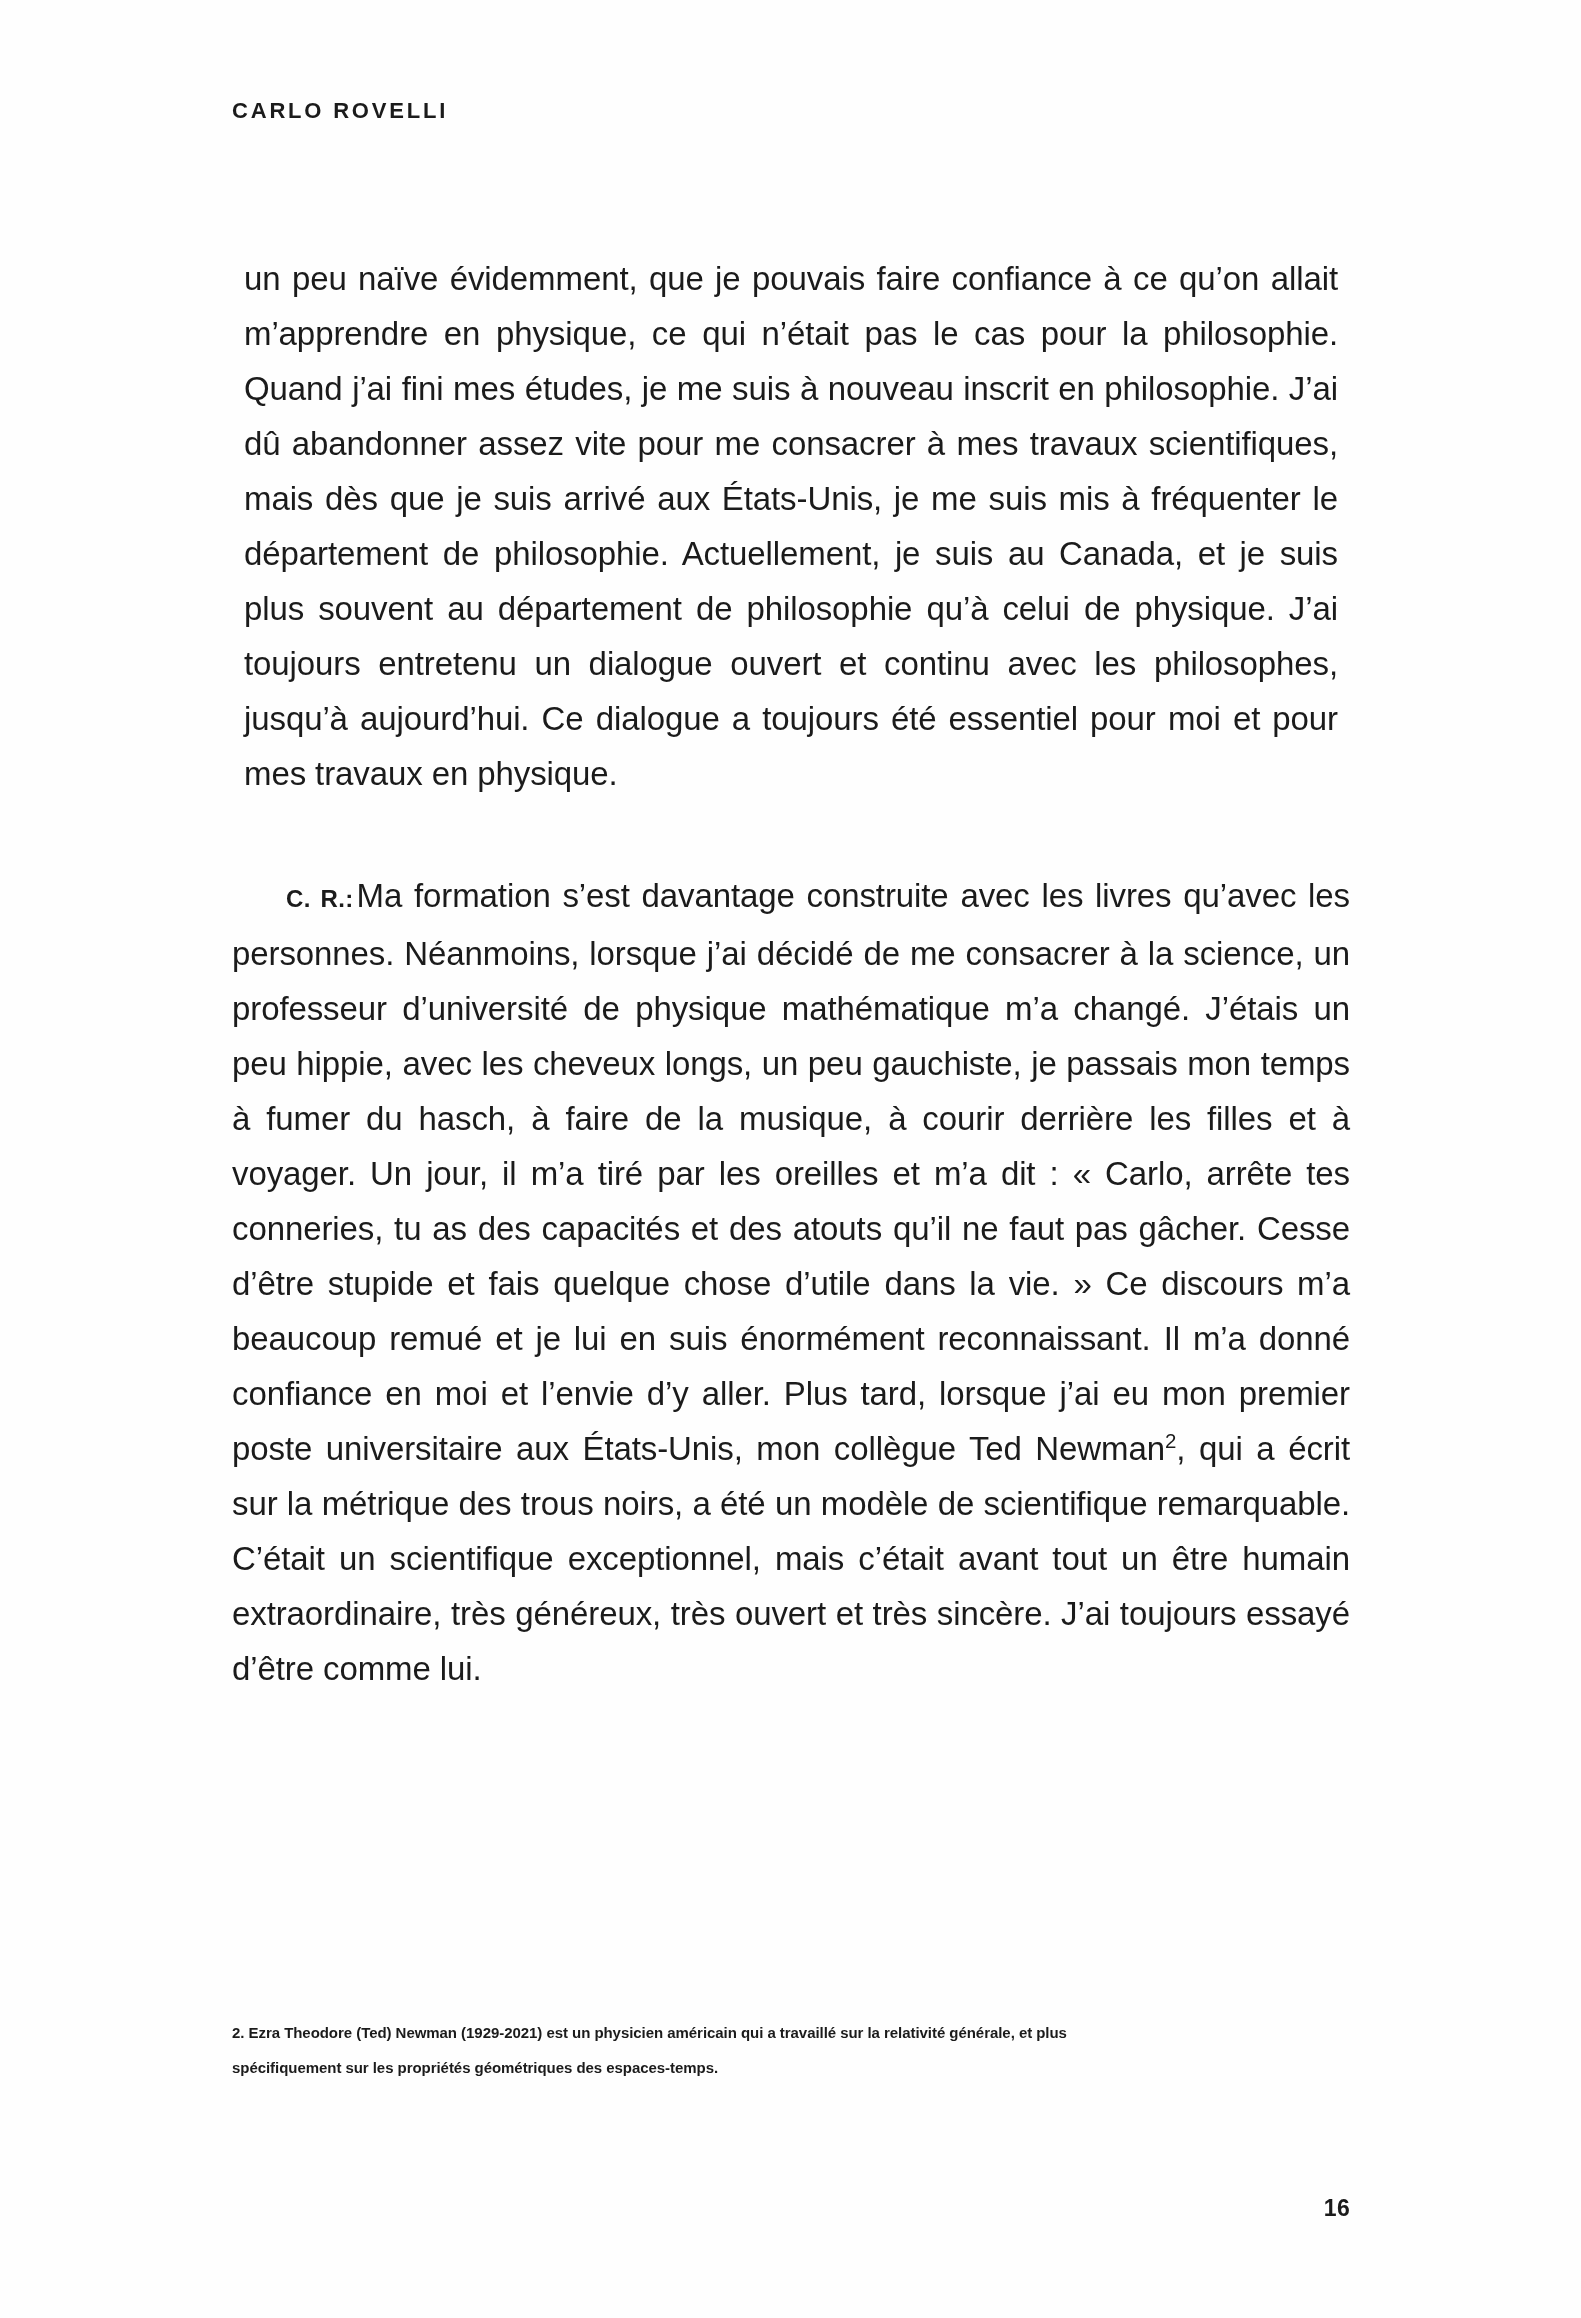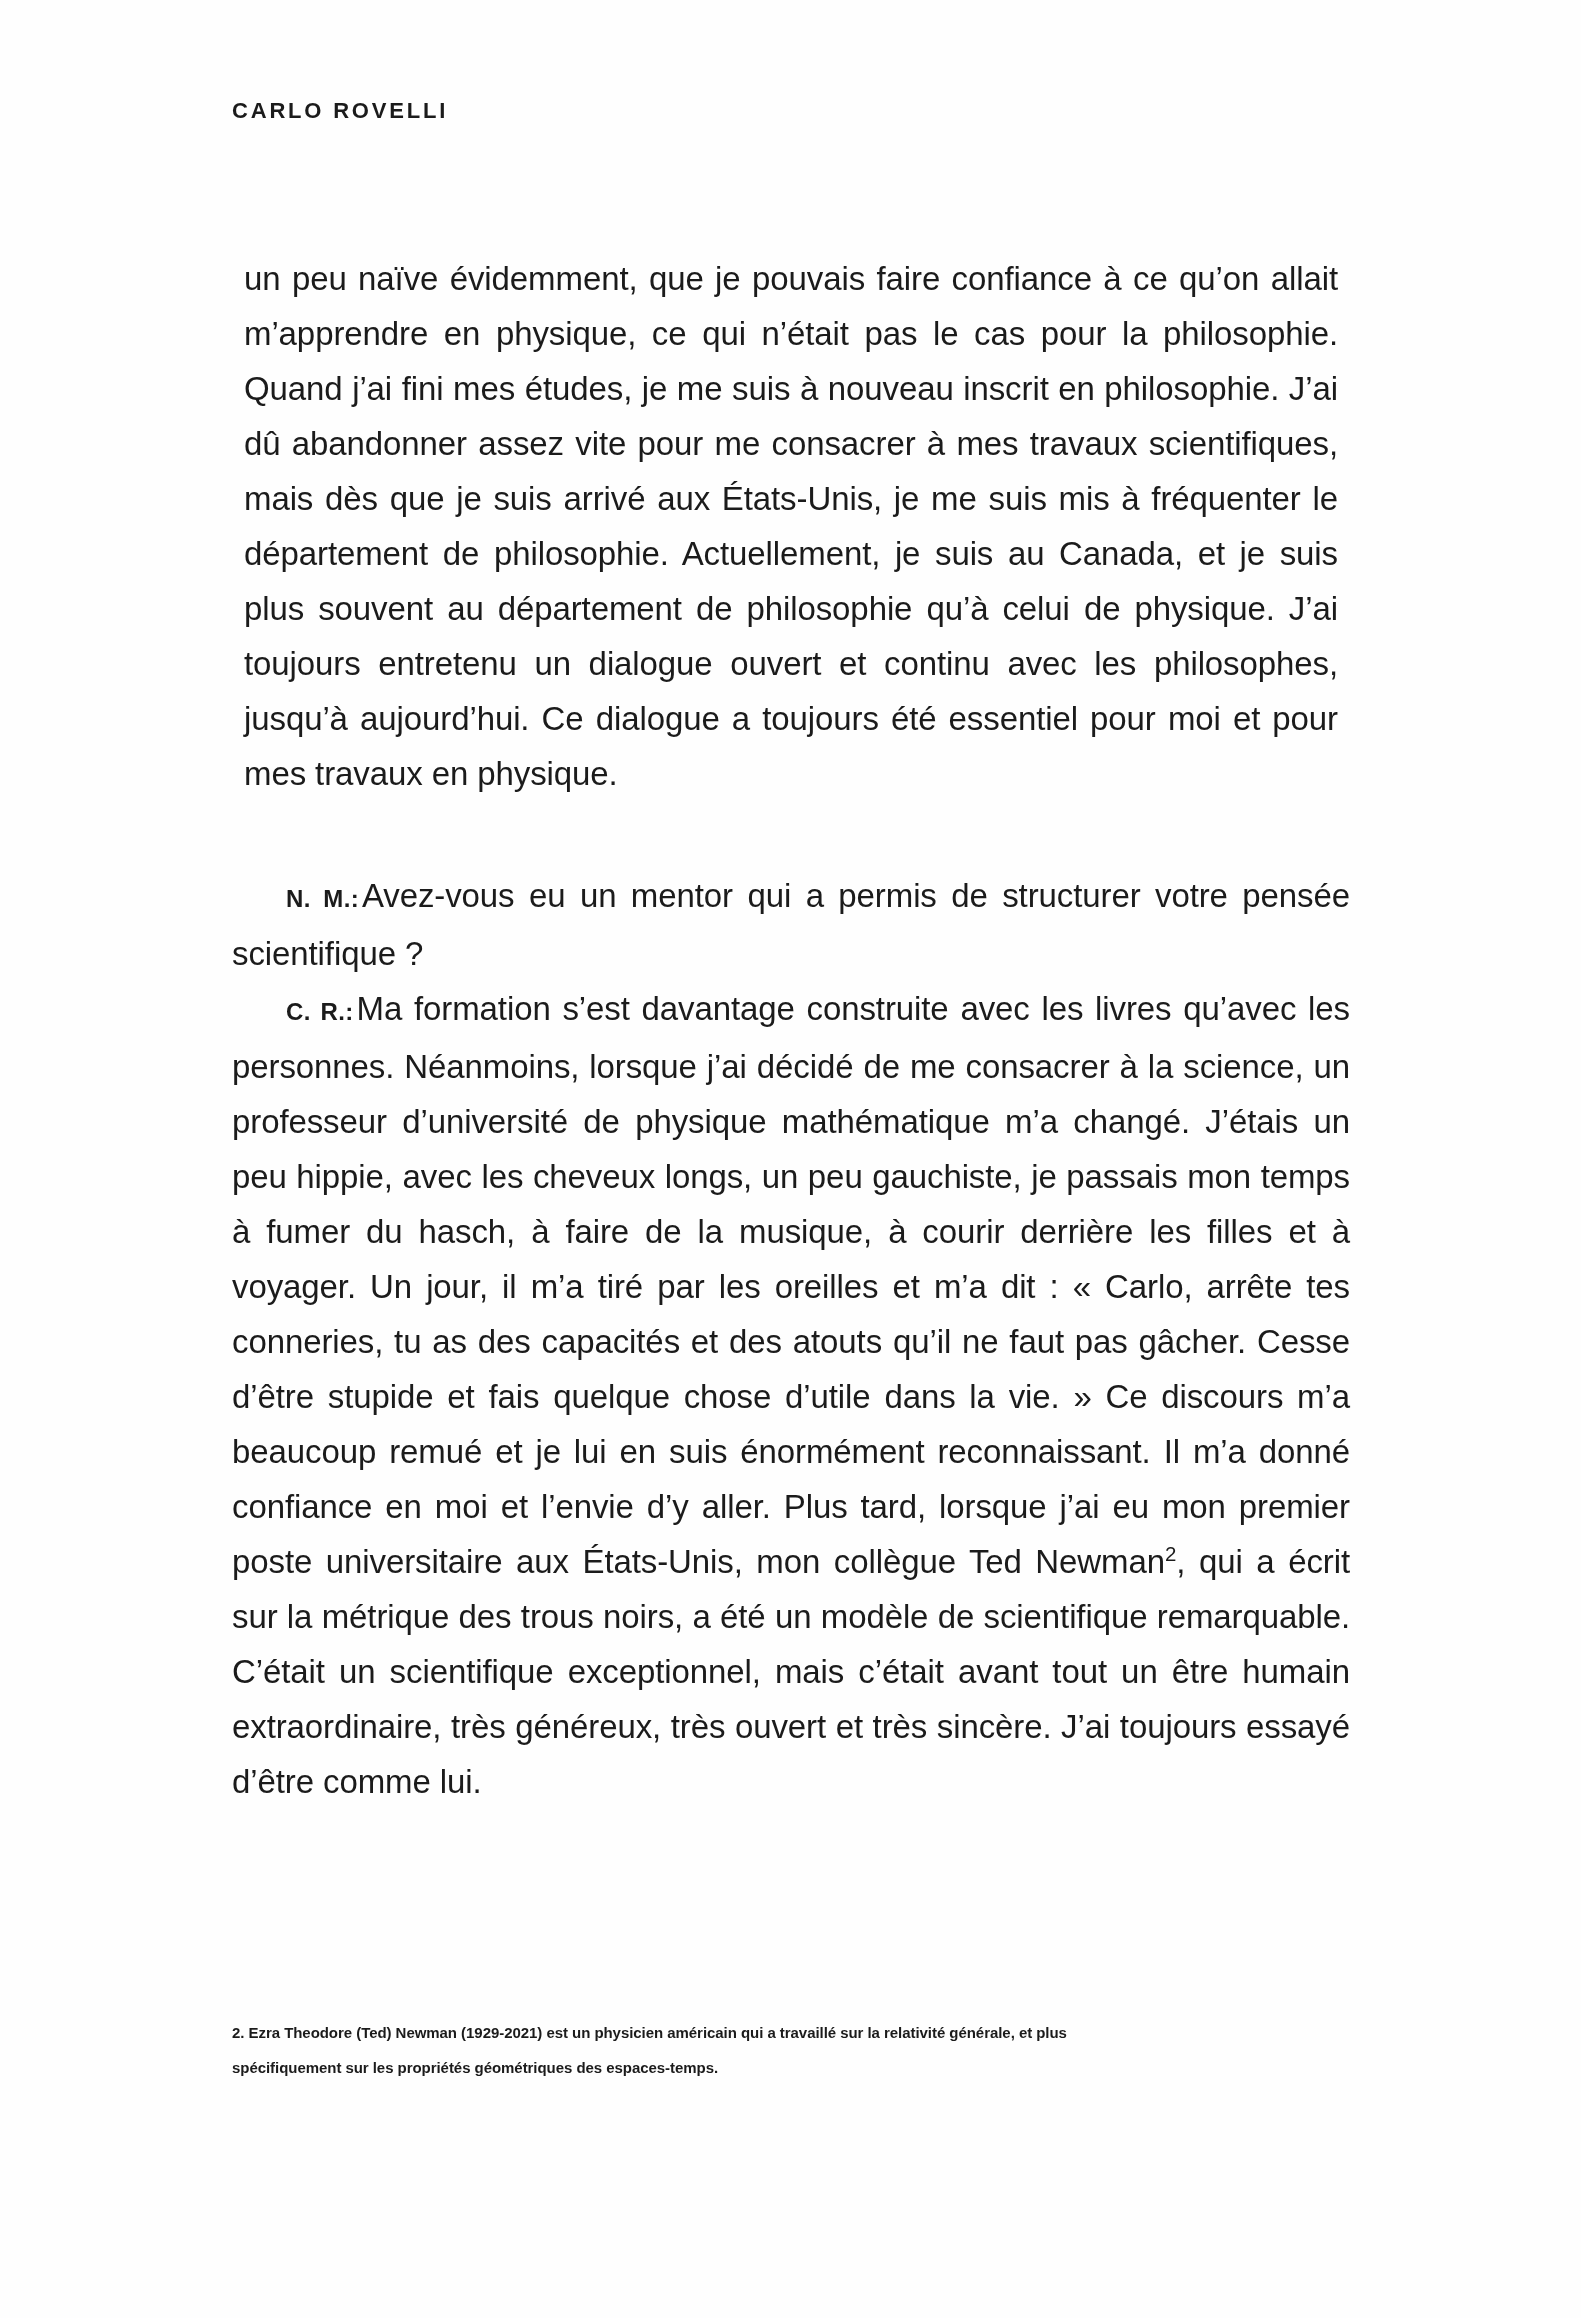--- a/index.html
+++ b/index.html
@@ -113,28 +113,28 @@
 <div class="page">
 
   <div class="running-header">CARLO ROVELLI</div>
 
   <div class="textblock">
 
     <p class="body">un peu naïve évidemment, que je pouvais faire confiance à ce qu’on allait m’apprendre en physique, ce qui n’était pas le cas pour la philosophie. Quand j’ai fini mes études, je me suis à nouveau inscrit en philosophie. J’ai dû abandonner assez vite pour me consacrer à mes travaux scientifiques, mais dès que je suis arrivé aux États-Unis, je me suis mis à fréquenter le département de philosophie. Actuellement, je suis au Canada, et je suis plus souvent au département de philosophie qu’à celui de physique. J’ai toujours entretenu un dialogue ouvert et continu avec les philosophes, jusqu’à aujourd’hui. Ce dialogue a toujours été essentiel pour moi et pour mes travaux en physique.</p>
 
     <div class="gap-small"></div>
 
-    <p class="body qa"><span class="speaker">N. M.:</span><span>Avez-vous eu un mentor qui a permis de structurer votre pensée scientifique ?</span></p>
 
     <p class="body qa"><span class="speaker">C. R.:</span><span>Ma formation s’est davantage construite avec les livres qu’avec les personnes. Néanmoins, lorsque j’ai décidé de me consacrer à la science, un professeur d’université de physique mathématique m’a changé. J’étais un peu hippie, avec les cheveux longs, un peu gauchiste, je passais mon temps à fumer du hasch, à faire de la musique, à courir derrière les filles et à voyager. Un jour, il m’a tiré par les oreilles et m’a dit : « Carlo, arrête tes conneries, tu as des capacités et des atouts qu’il ne faut pas gâcher. Cesse d’être stupide et fais quelque chose d’utile dans la vie. » Ce discours m’a beaucoup remué et je lui en suis énormément reconnaissant. Il m’a donné confiance en moi et l’envie d’y aller. Plus tard, lorsque j’ai eu mon premier poste universitaire aux États-Unis, mon collègue Ted Newman</span><sup class="fn">2</sup><span>, qui a écrit sur la métrique des trous noirs, a été un modèle de scientifique remarquable. C’était un scientifique exceptionnel, mais c’était avant tout un être humain extraordinaire, très généreux, très ouvert et très sincère. J’ai toujours essayé d’être comme lui.</span></p>
 
     <div class="gap-large"></div>
 
 
   </div>
 
   <div class="footnote">
     <p>2. Ezra Theodore (Ted) Newman (1929-2021) est un physicien américain qui a travaillé sur la relativité générale, et plus spécifiquement sur les propriétés géométriques des espaces-temps.</p>
   </div>
 
+  <div class="folio">16</div>
 
 </div>
 
 
 </body></html>

